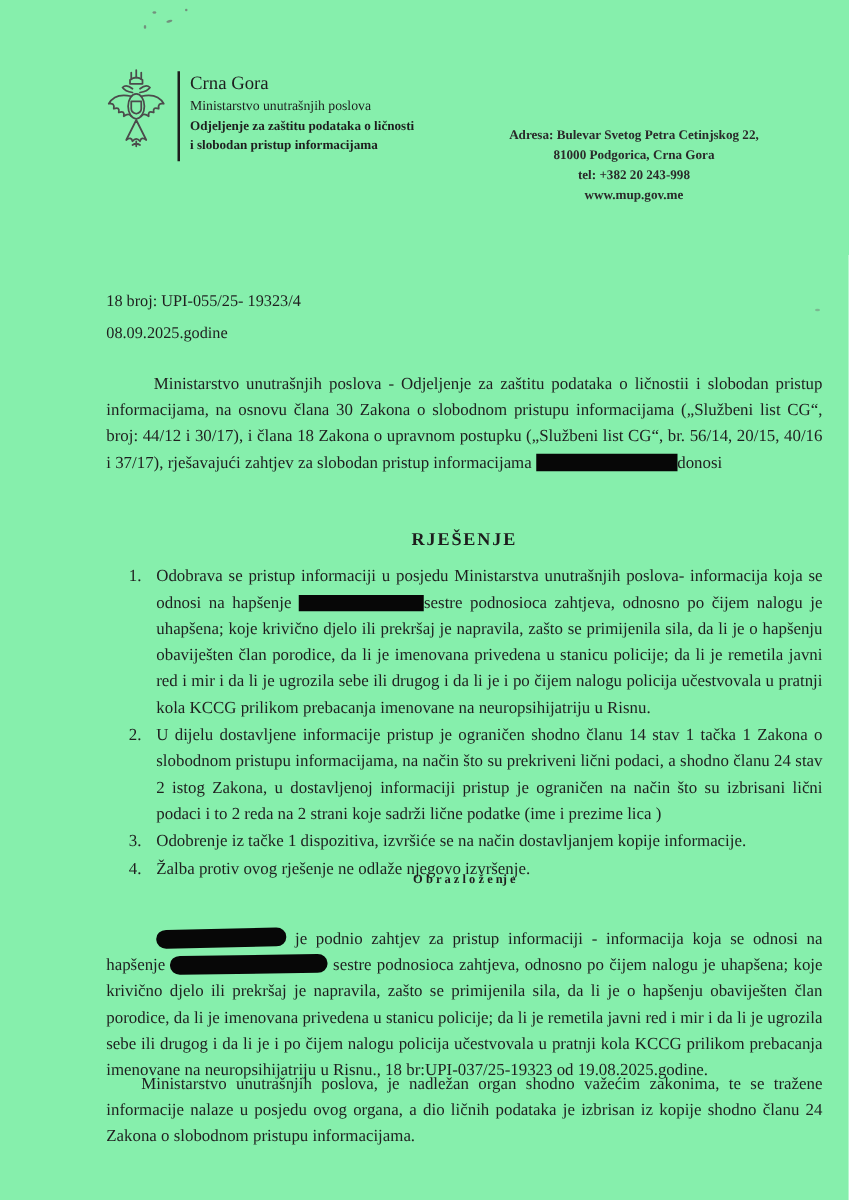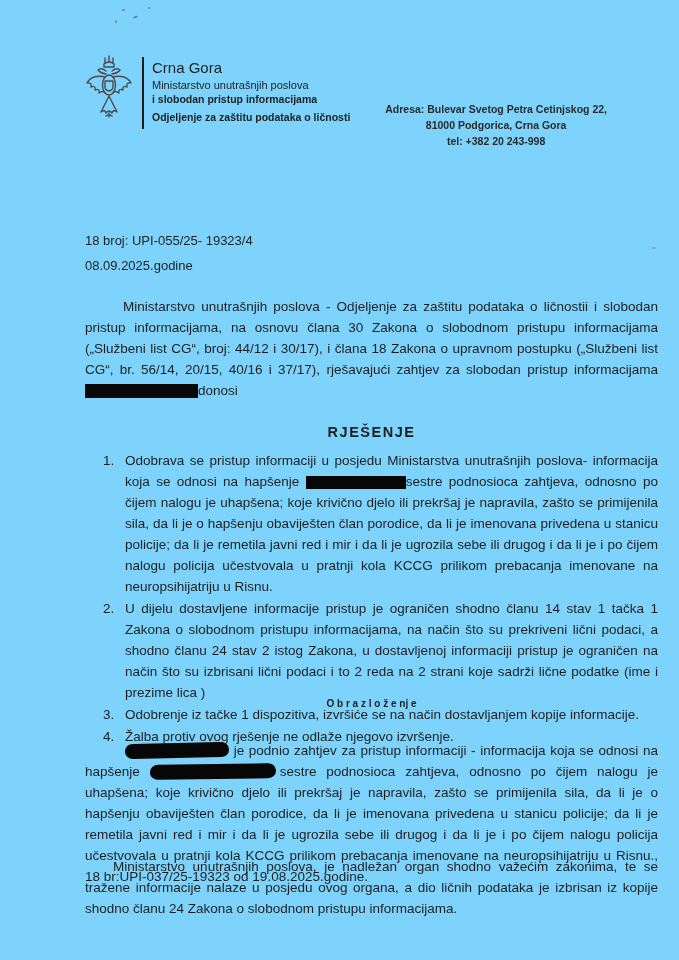--- a/index.html
+++ b/index.html
@@ -1,21 +1,21 @@
 <!DOCTYPE html>
 <html><head>
 <meta charset="utf-8">
 <style>
   * { margin:0; padding:0; box-sizing:border-box; }
   html,body { background:#ffffff; }
   .page {
     position:relative;
     width:679px; height:960px;
-    background:#7dd3fc;
-    font-family:Liberation Sans, sans-serif;
+    background:#86efac;
+    font-family:Liberation Serif, serif;
     color:#232323;
     overflow:hidden;
   }
   
   .speck { position:absolute; background:#6a6a6a; border-radius:50%; opacity:.7; }
   .sp1 { left:122px; top:9px;  width:3px; height:2px; }
   .sp2 { left:133px; top:16px; width:5px; height:2px; transform:rotate(-15deg); }
   .sp3 { left:148px; top:7px;  width:2px; height:2px; }
   .sp4 { left:115px; top:20px; width:2px; height:3px; }
   .sp5 { left:652px; top:247px; width:4px; height:2px; opacity:.4; }
@@ -86,28 +86,29 @@
         <path d="M25 42 L17 58 Q21 55 22 59 Q25 55 28 59 Q29 55 33 58 Z"></path>
 
         <path d="M22 62 Q25 60 28 62 M25 59 L25 63"></path>
       </g>
     </svg>
   </div>
   <div class="vline"></div>
   <div class="head-text">
     <div class="country">Crna Gora</div>
     <div class="ministry">Ministarstvo unutrašnjih poslova</div>
+    <div class="dept first">Odjeljenje za zaštitu podataka o ličnosti</div>
     <div class="dept">i slobodan pristup informacijama</div>
-    <div class="dept first">Odjeljenje za zaštitu podataka o ličnosti</div>
   </div>
 
   <div class="address">
     <div>Adresa: Bulevar Svetog Petra Cetinjskog 22,</div>
     <div>81000 Podgorica, Crna Gora</div>
     <div>tel: +382 20 243-998</div>
+    <div>www.mup.gov.me</div>
   </div>
 
   <div class="refblock">
     <div>18 broj: UPI-055/25- 19323/4</div>
     <div>08.09.2025.godine</div>
   </div>
 
   <p class="bodytxt intro"><span>Ministarstvo unutrašnjih poslova - Odjeljenje za zaštitu podataka o ličnostii i slobodan pristup informacijama, na osnovu člana 30 Zakona o slobodnom pristupu informacijama („Službeni list CG“, broj: 44/12 i 30/17), i člana 18 Zakona o upravnom postupku („Službeni list CG“, br. 56/14, 20/15, 40/16 i 37/17), rješavajući zahtjev za slobodan pristup informacijama</span>
     <span class="redact r-intro"></span><span>donosi</span></p>
 

